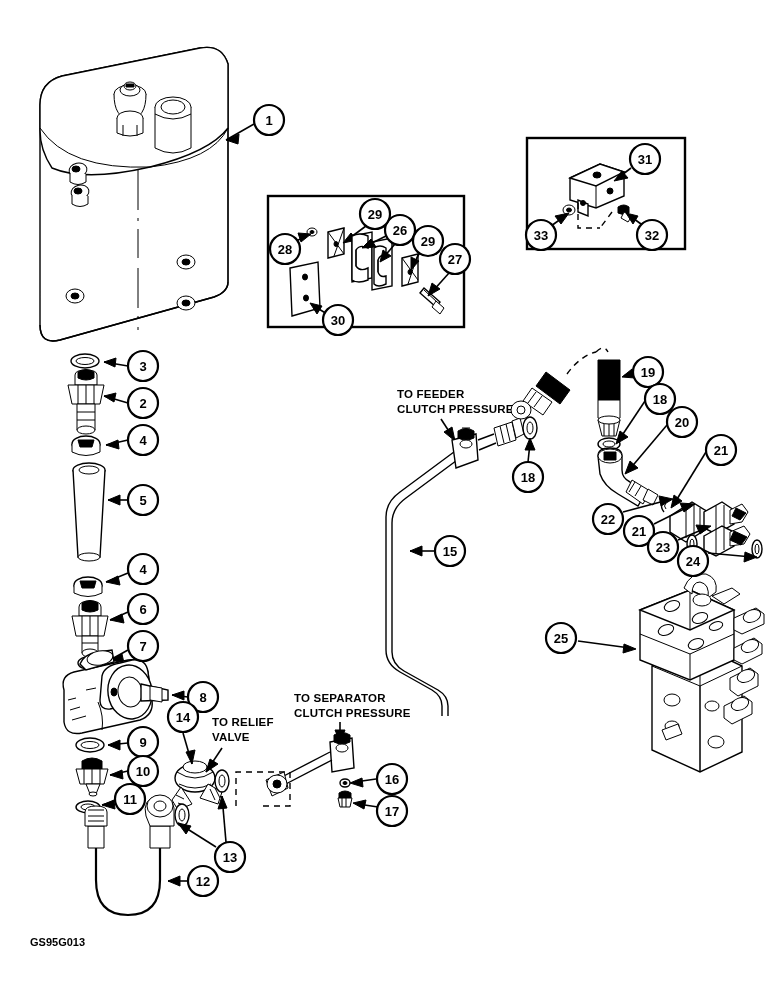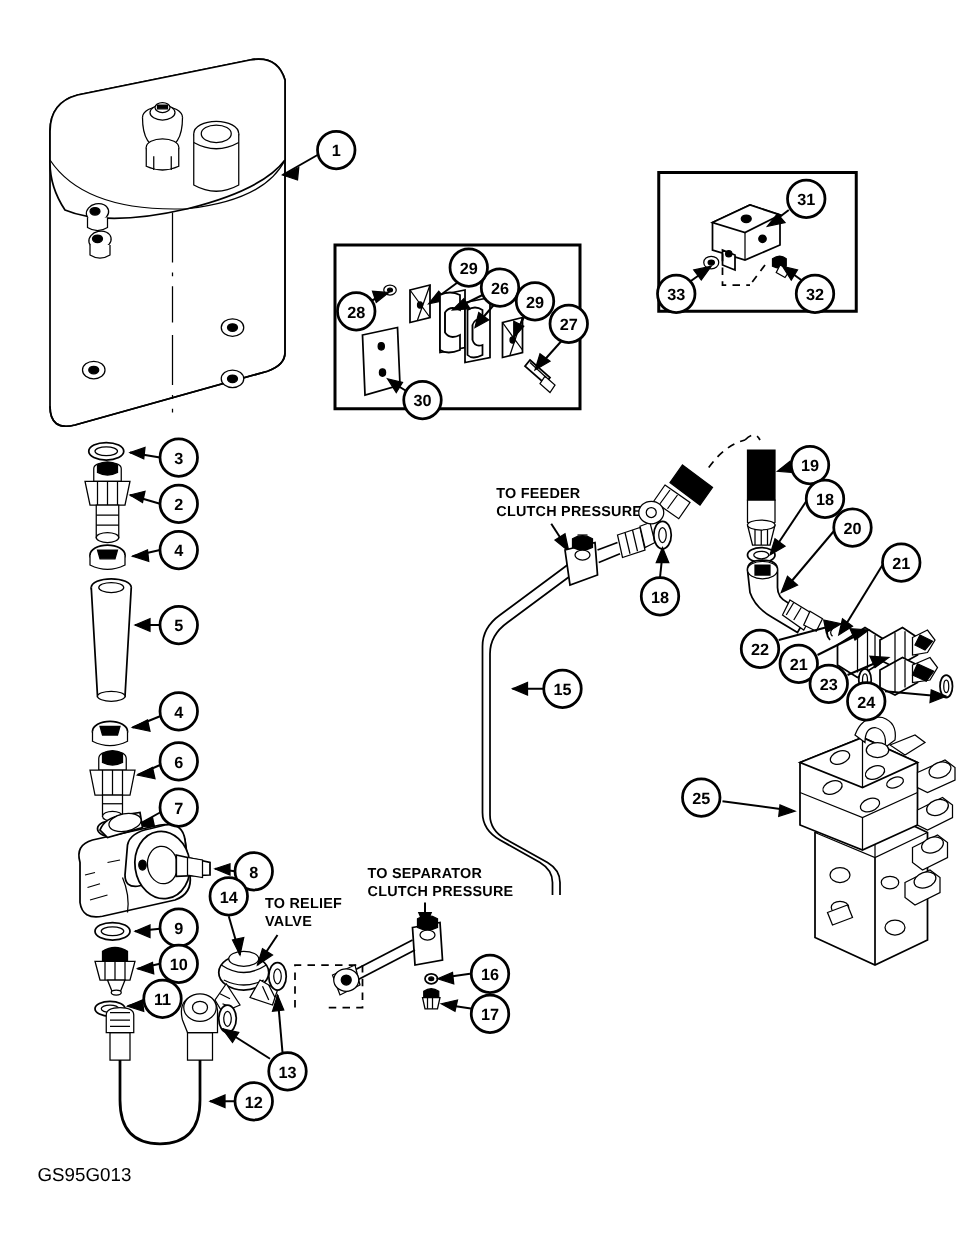--- a/index.html
+++ b/index.html
@@ -45,22 +45,22 @@
   .boxframe { fill: none; stroke: #000; stroke-width: 2.4; }
   .notetxt {
     font-family: "Liberation Sans", sans-serif;
     font-size: 11.5px;
     font-weight: bold;
     fill: #000;
     letter-spacing: 0.2px;
   }
   .codetxt {
     font-family: "Liberation Sans", sans-serif;
-    font-size: 15px;
-    font-weight: normal;
+    font-size: 11px;
+    font-weight: bold;
     fill: #000;
   }
 </style>
 </head>
 <body>
 
 <div id="page">
 
   <svg id="diagram" viewBox="0 0 772 1000">
 

